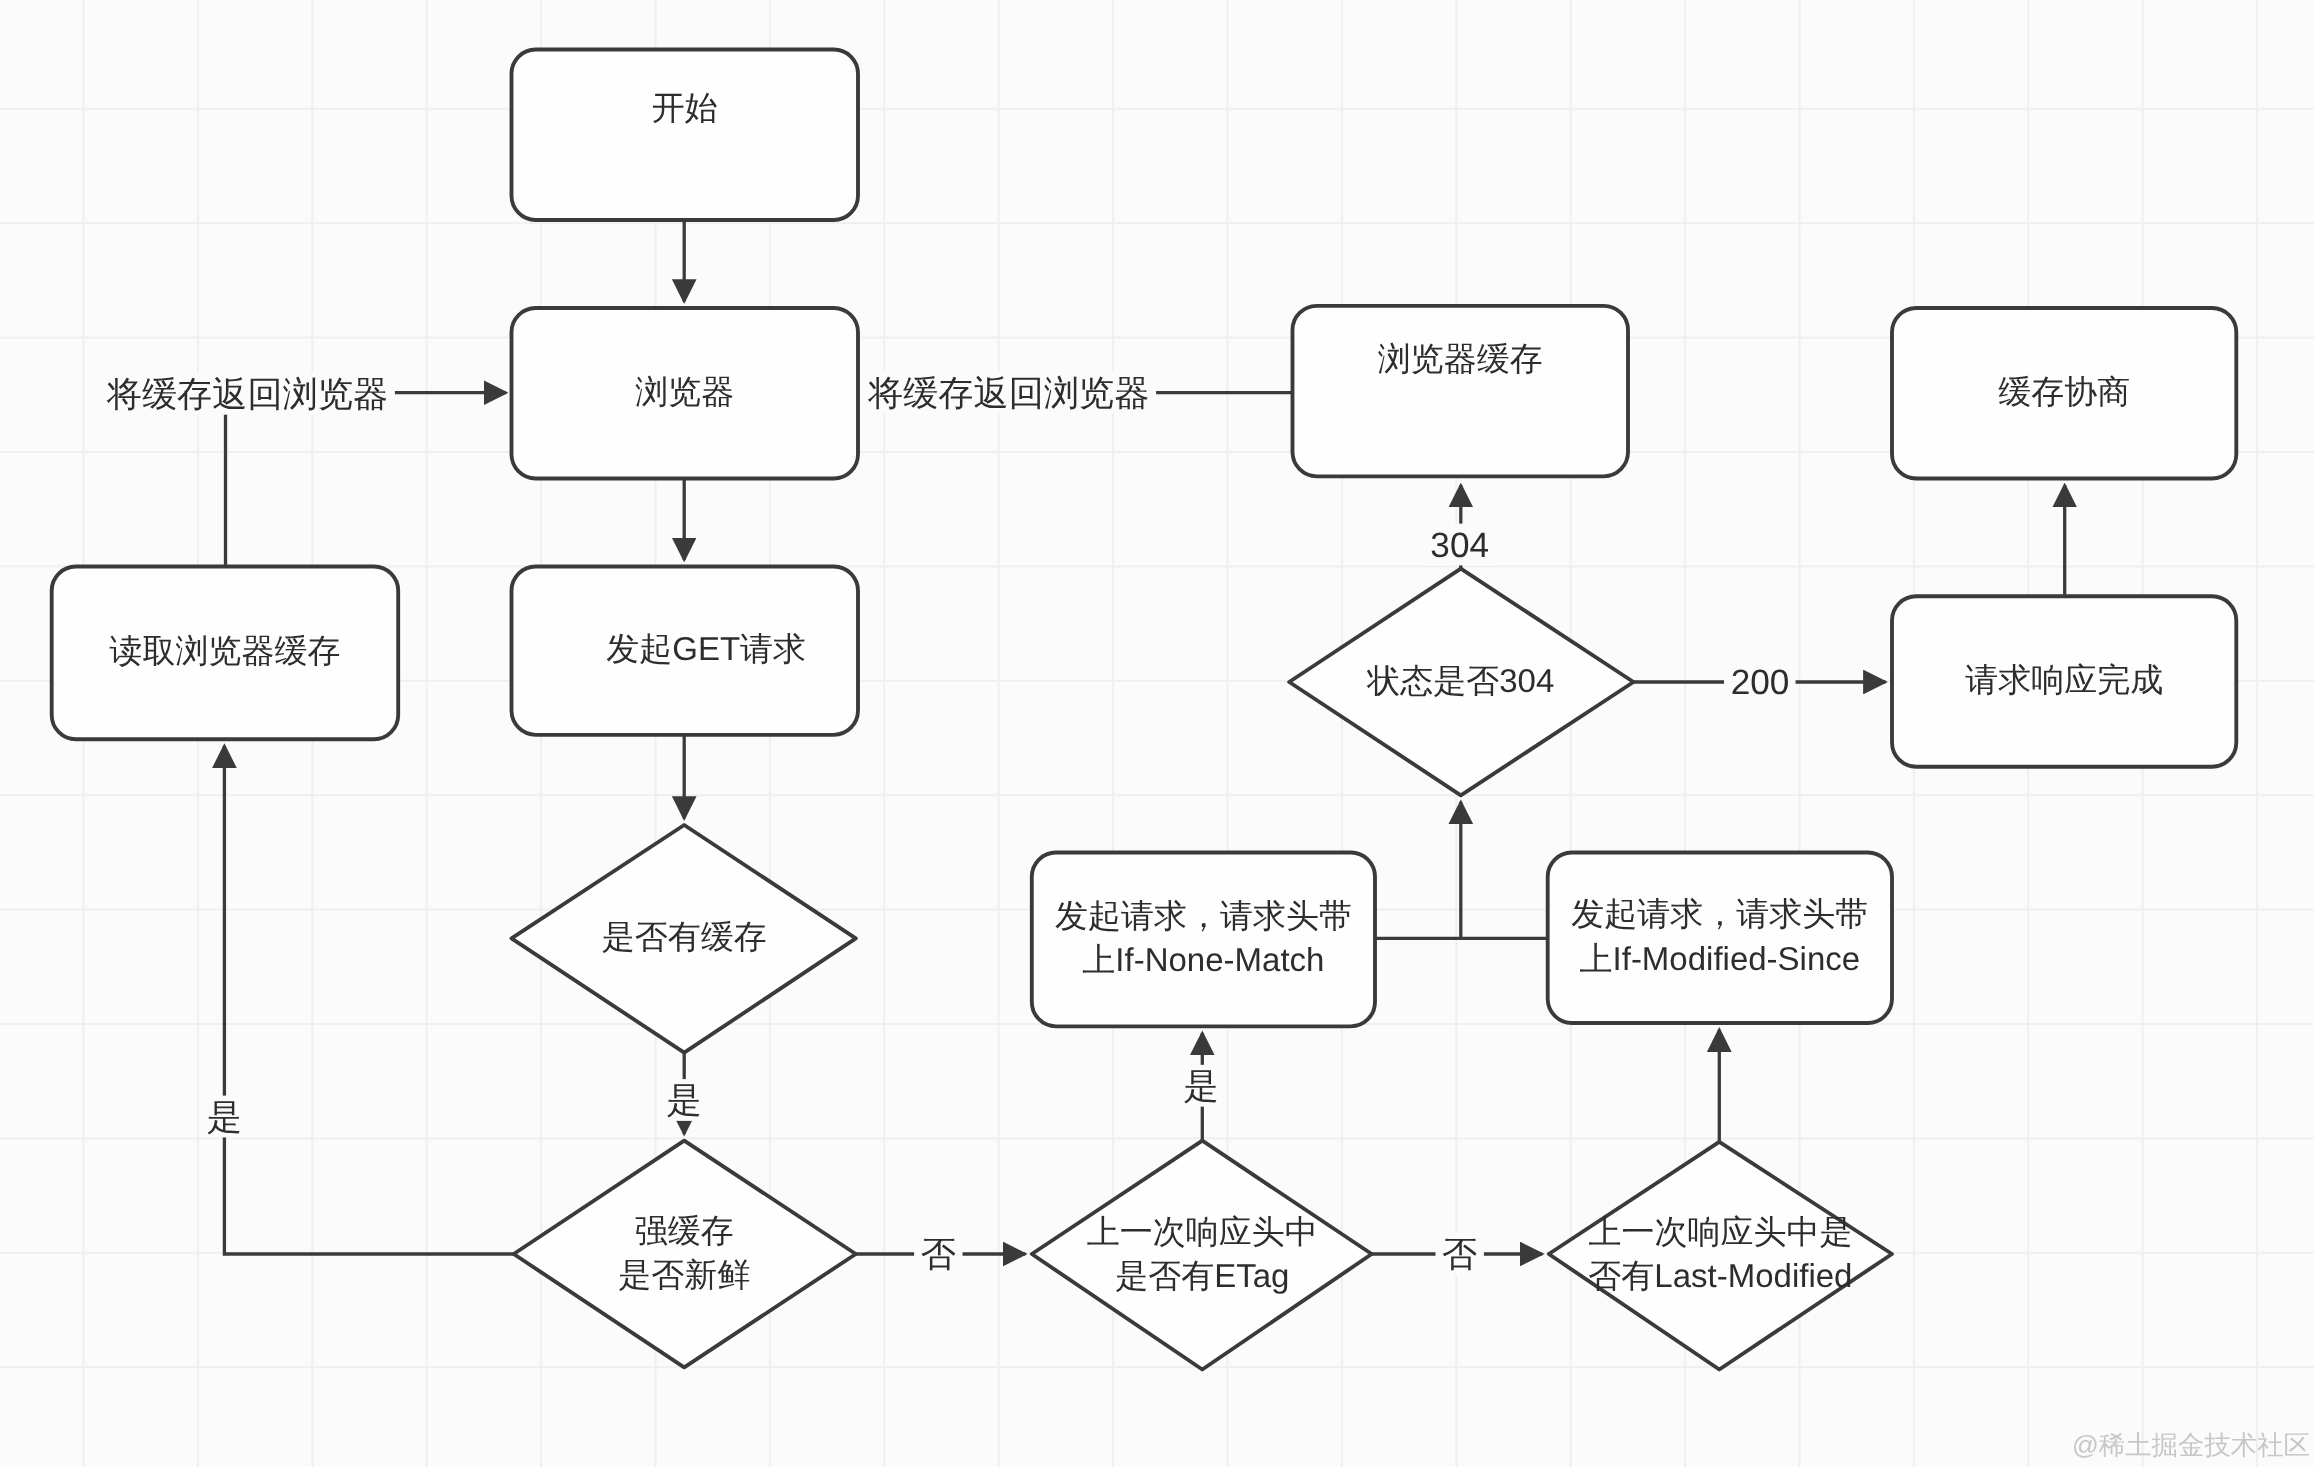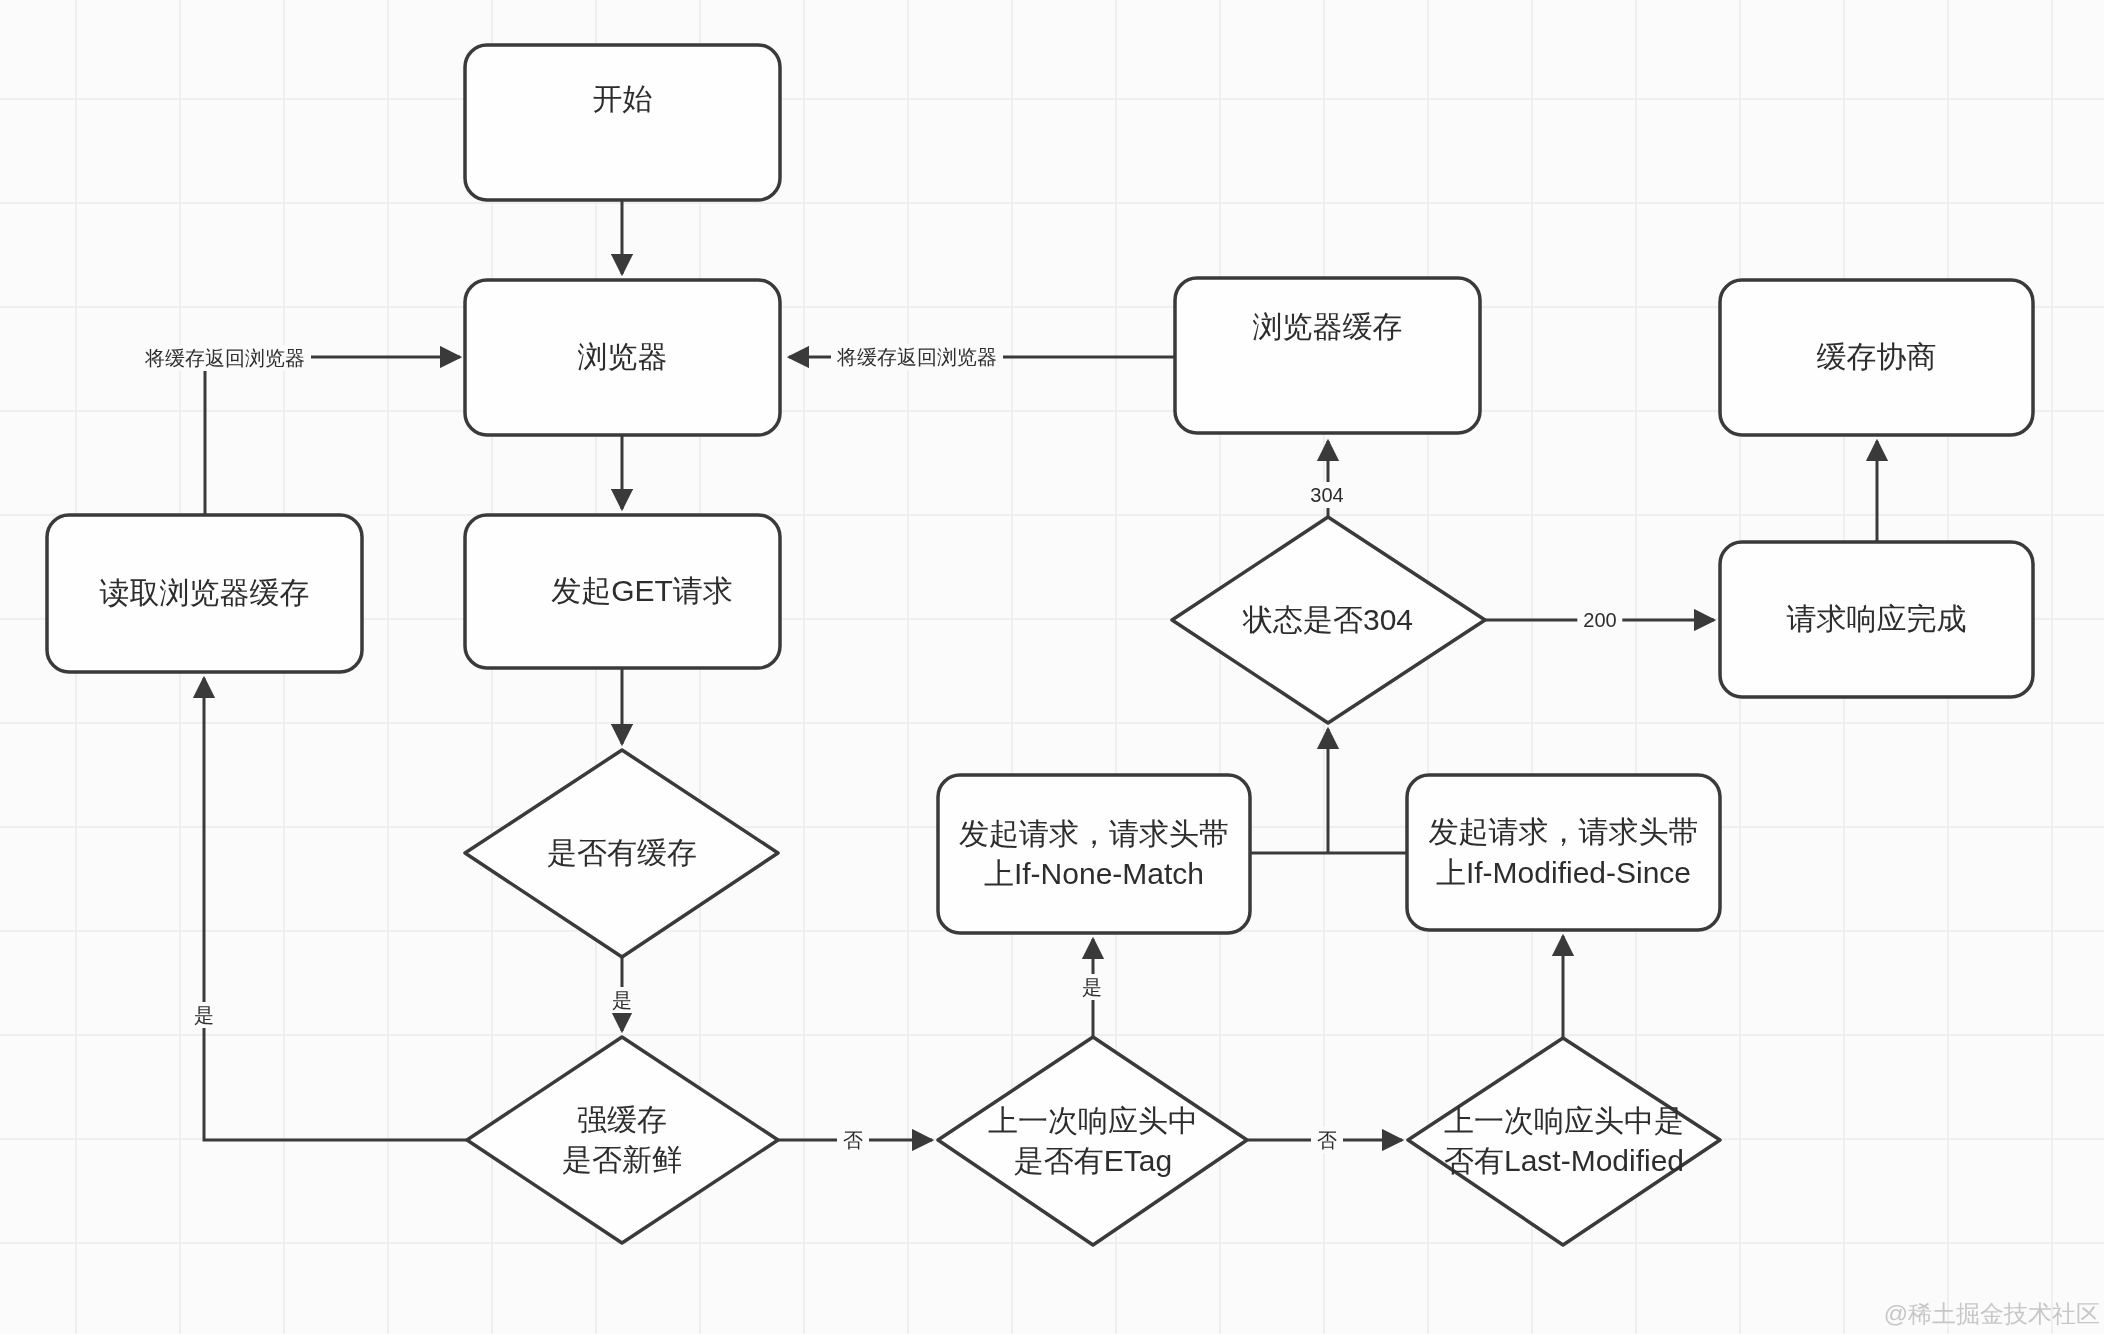--- a/index.html
+++ b/index.html
@@ -23,21 +23,21 @@
     color:#2d2d2d;
     font-size:30px;line-height:1.35;
     white-space:pre-line;
     pointer-events:none;
   }
   .edge-label{
     position:absolute;
     transform:translate(-50%,-50%);
     background:#fbfbfb;
     color:#2d2d2d;
-    font-size:20px;line-height:1;
+    font-size:32px;line-height:1;
     padding:3px 6px;
     white-space:nowrap;
     pointer-events:none;
   }
   .watermark{
     position:absolute;
     right:4px;bottom:4px;
     color:#c7c7c7;
     font-size:24px;
   }

